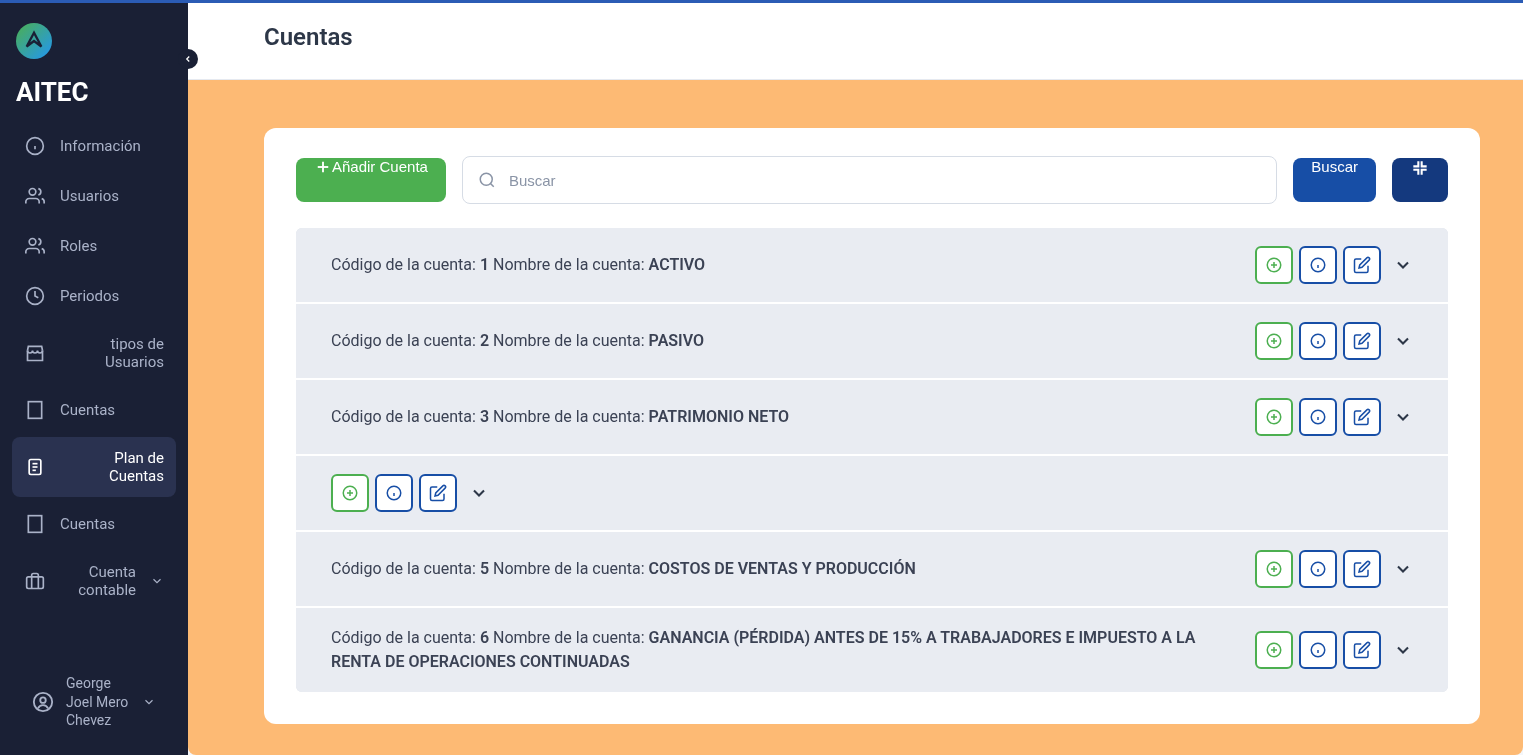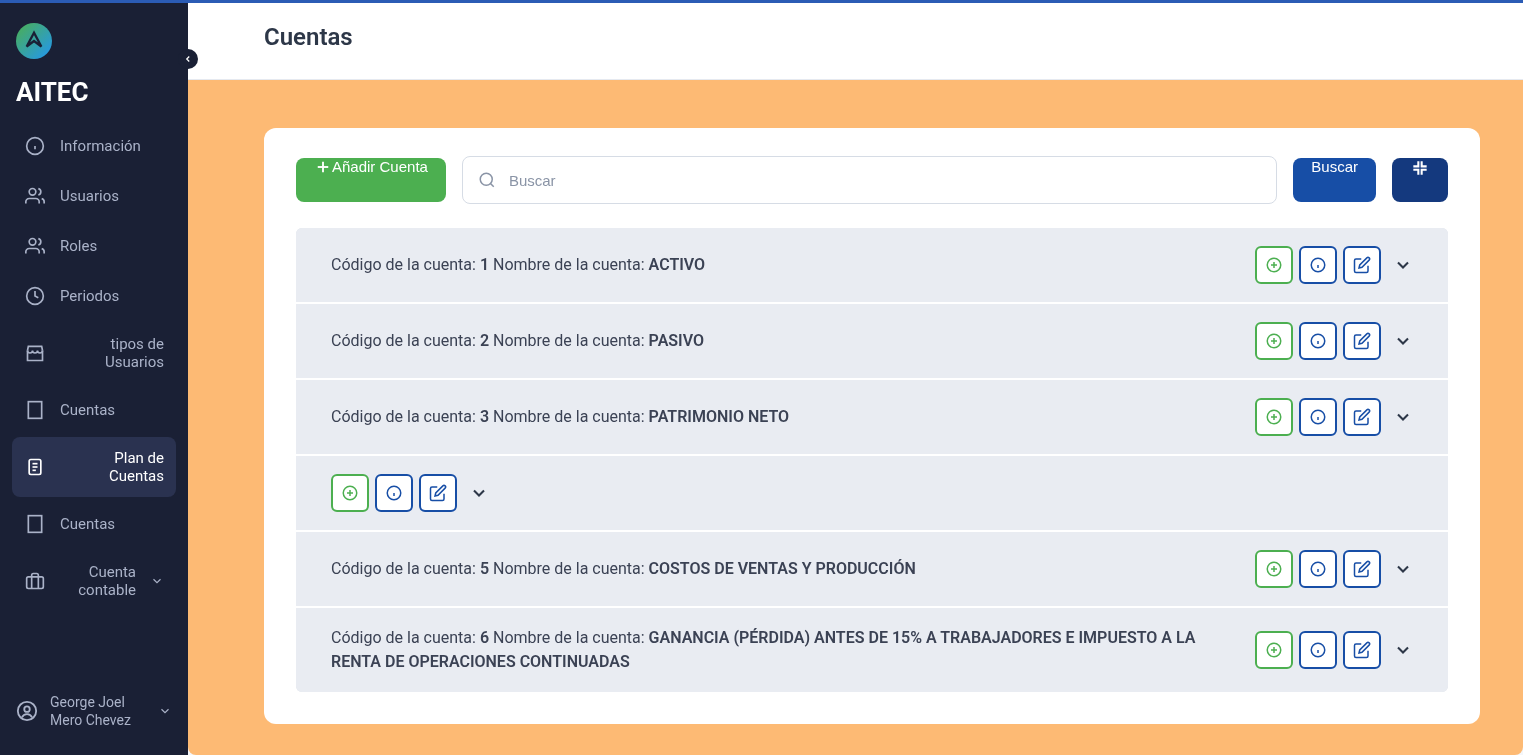--- a/index.html
+++ b/index.html
@@ -15,21 +15,21 @@
 .logo-area { padding: 4px 16px 10px 16px; }
 .logo-circle { width: 36px; height: 36px; border-radius: 50%; background: linear-gradient(135deg, #4caf50 0%, #2196f3 100%); display: flex; align-items: center; justify-content: center; font-size: 18px; color: #1a2035; }
 .brand-name { color: #fff; font-size: 26px; font-weight: 700; padding: 8px 16px 16px 16px; }
 
 .nav { flex: 1; overflow-y: auto; padding: 0 12px; text-align: right; }
 .nav-item { display: flex; align-items: center; gap: 14px; padding: 12px 12px; border-radius: 8px; color: #aab2c8; font-size: 15px; cursor: pointer; margin-bottom: 4px; }
 .nav-item.active { background: #2a3250; color: #fff; }
 .nav-item .n-icon { width: 22px; height: 22px; flex-shrink: 0; display: flex; align-items: center; justify-content: center; }
 .nav-item .chev { margin-left: auto; width: 14px; height: 14px; }
 
-.user-area { padding: 10px 16px; display: flex; align-items: center; gap: 12px; color: #aab2c8; font-size: 14px; }
+.user-area { padding: 10px 32px; display: flex; align-items: center; gap: 12px; color: #aab2c8; font-size: 14px; }
 .user-area .n-icon { width: 22px; height: 22px; flex-shrink: 0; }
 .user-area .uname { flex: 1; line-height: 1.3; }
 .user-area .chev { width: 14px; height: 14px; }
 
 .main { flex: 1; display: flex; flex-direction: column; background: #fdba74; border-radius: 8px; }
 .header { background: #fff; padding: 20px 40px 28px 76px; border-bottom: 1px solid #e5e9f0; }
 .header h1 { font-size: 24px; font-weight: 600; color: #2d3748; }
 
 .content { padding: 48px 16px 20px 76px; overflow-y: auto; }
 .card { background: #fff; border-radius: 12px; padding: 28px 32px 32px 32px; max-width: 1216px; }

